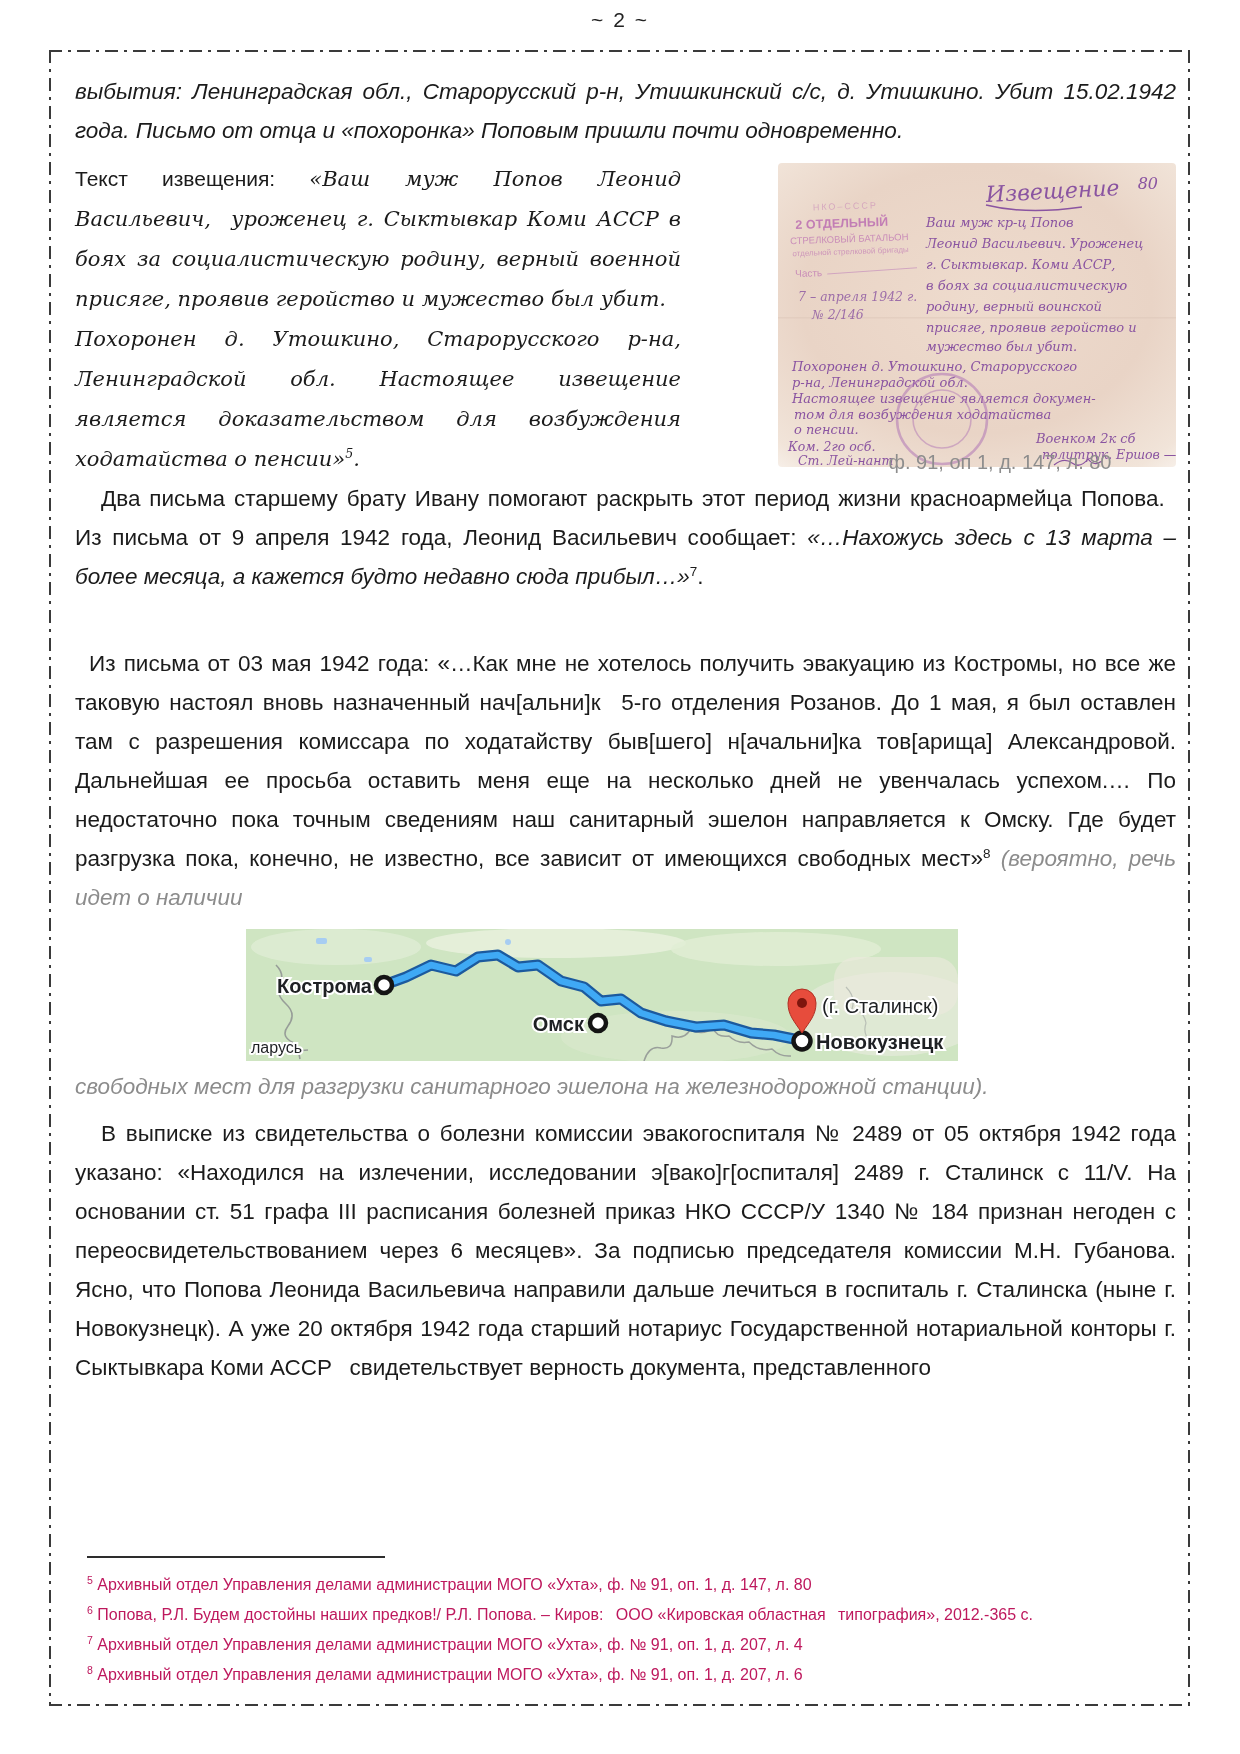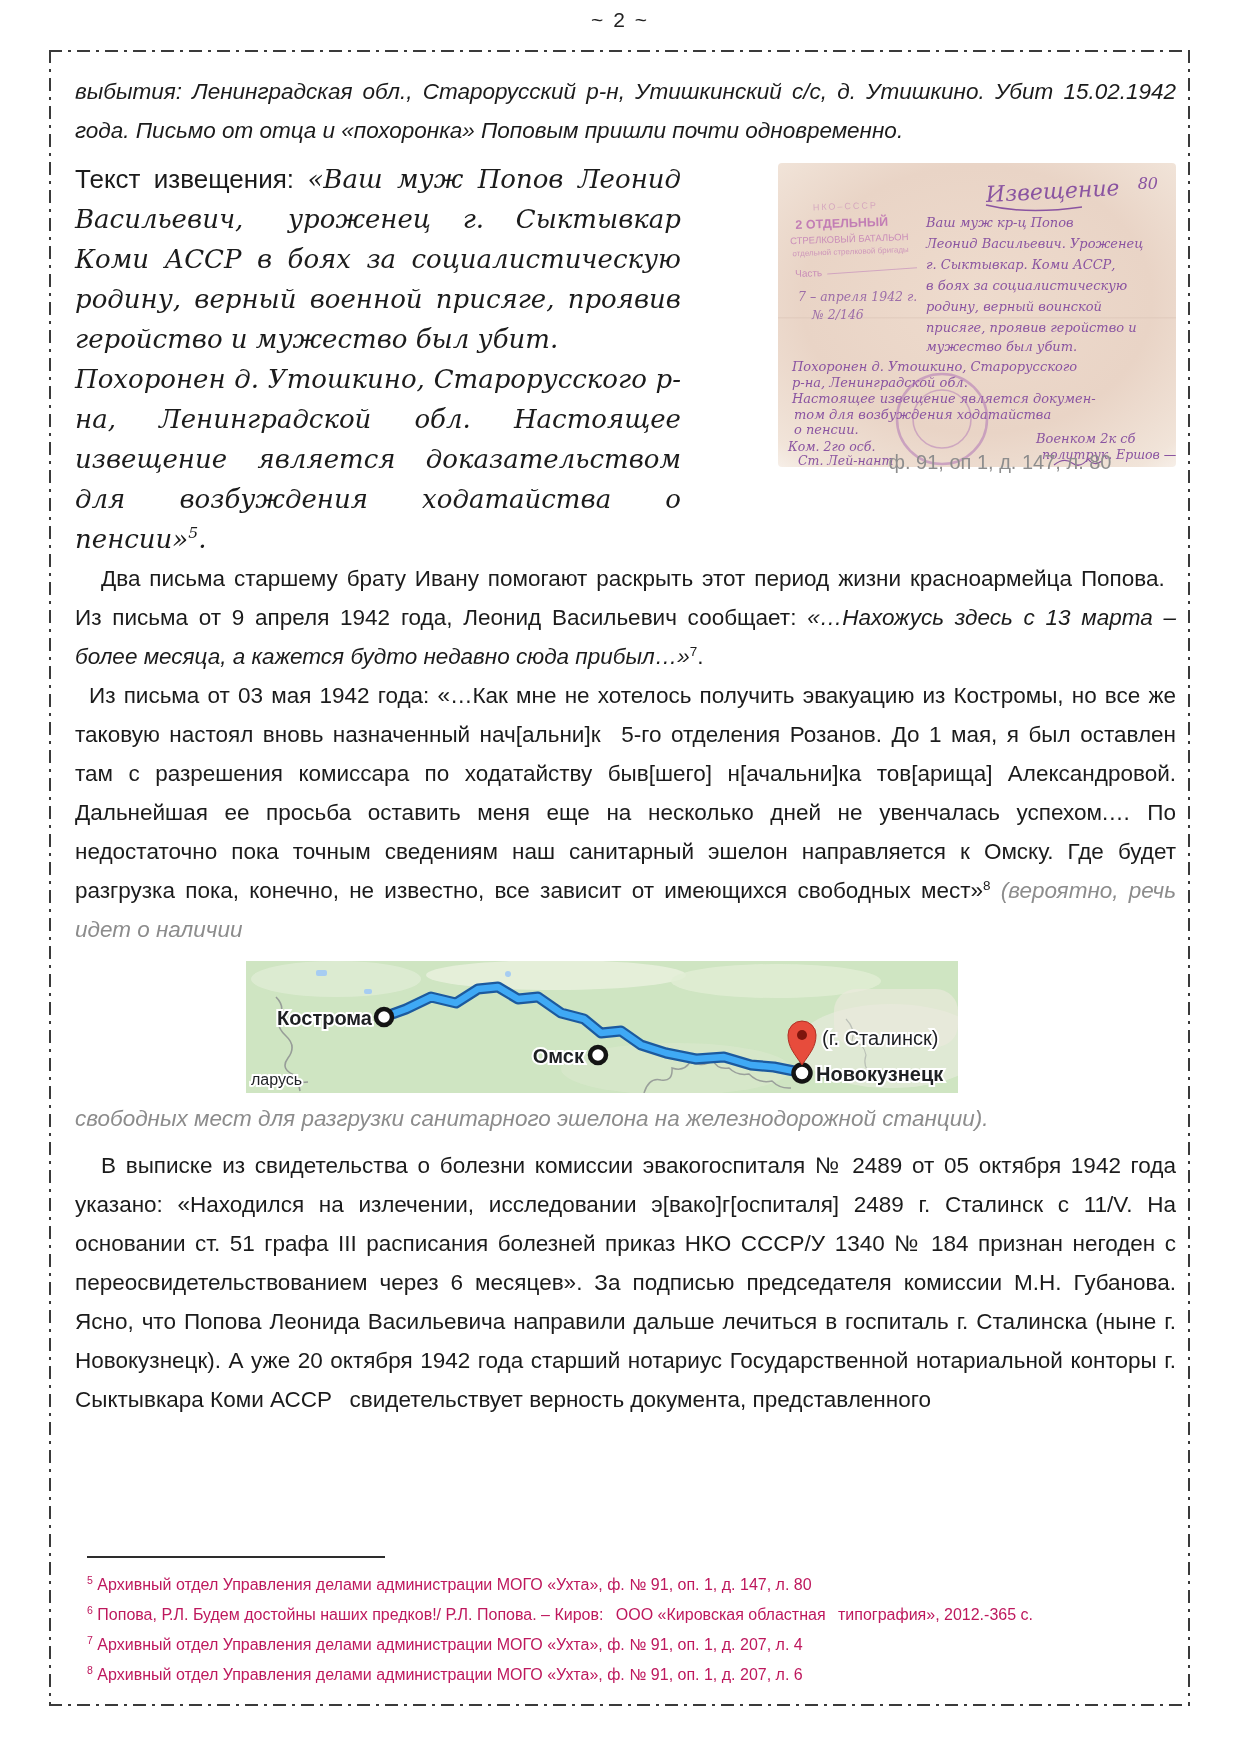--- a/index.html
+++ b/index.html
@@ -15,21 +15,21 @@
   .edge.v{top:0;bottom:0;width:2px;background-image:repeating-linear-gradient(180deg,#3a3a3a 0 13px,transparent 13px 19px,#3a3a3a 19px 22px,transparent 22px 28px);}
   .edge.top{top:0;} .edge.bottom{bottom:0;} .edge.left{left:0;} .edge.right{right:0;}
 
   .body-p{margin:0;font-size:22.5px;line-height:39px;text-align:justify;}
   .indent{text-indent:26px;}
   .first{margin-top:10px;font-style:italic;}
   sup{vertical-align:super;font-size:60%;line-height:0;}
 
   .quote-row{display:flex;justify-content:space-between;margin-top:9px;}
   .quote-col{width:606px;font-family:"DejaVu Serif",serif;font-style:italic;
-             font-size:26px;line-height:40px;text-align:justify;}
+             font-size:21px;line-height:40px;text-align:justify;}
   .quote-col .lead{font-family:"Liberation Sans",sans-serif;font-style:normal;}
   .doc-col{width:422px;}
   .caption{font-family:Liberation Sans, sans-serif;color:#8d8d8d;font-size:20px;
            margin-top:-24px;text-align:center;padding-left:70px;position:relative;}
 
   .gray-italic{color:#8c8c8c;font-style:italic;}
   .map-wrap{margin:12px 0 6px 171px;width:784px;line-height:0;}
 
   .fns{position:absolute;left:38px;right:24px;bottom:16px;font-size:16px;line-height:30px;color:#be185d;}
   .fnsep{width:298px;height:2px;background:#2d2d2d;margin-bottom:12px;}
@@ -116,21 +116,21 @@
         </svg>
         <div class="caption">ф. 91, оп 1, д. 147, л. 80</div>
       </div>
     </div>
 
 
     <p class="body-p indent">
       <span>Два письма старшему брату Ивану помогают раскрыть этот период жизни красноармейца Попова.  Из письма от 9 апреля 1942 года, Леонид Васильевич сообщает: </span><i>«…Нахожусь здесь с 13 марта – более месяца, а кажется будто недавно сюда прибыл…»</i><sup>7</sup><span>.</span>
     </p>
 
-    <p class="body-p" style="text-indent:14px;">
+    <p class="body-p" style="text-indent:14px;margin-top:48px;">
       <span>Из письма от 03 мая 1942 года: «…Как мне не хотелось получить эвакуацию из Костромы, но все же таковую настоял вновь назначенный нач[альни]к  5-го отделения Розанов. До 1 мая, я был оставлен там с разрешения комиссара по ходатайству быв[шего] н[ачальни]ка тов[арища] Александровой. Дальнейшая ее просьба оставить меня еще на несколько дней не увенчалась успехом.… По недостаточно пока точным сведениям наш санитарный эшелон направляется к Омску. Где будет разгрузка пока, конечно, не известно, все зависит от имеющихся свободных мест»</span><sup>8</sup><span class="gray-italic"> (вероятно, речь идет о наличии</span>
     </p>
 
     <div class="map-wrap">
       <svg width="712" height="132" viewBox="0 0 712 132">
         <rect x="0" y="0" width="712" height="132" fill="#cfe5c2"></rect>
         <ellipse cx="90" cy="18" rx="85" ry="18" fill="#deecd3" opacity="0.85"></ellipse>
         <ellipse cx="310" cy="14" rx="130" ry="15" fill="#e7f0dc" opacity="0.9"></ellipse>
         <ellipse cx="530" cy="20" rx="105" ry="17" fill="#e0edd4" opacity="0.85"></ellipse>
         <ellipse cx="645" cy="85" rx="95" ry="42" fill="#e6ebdc" opacity="0.7"></ellipse>

